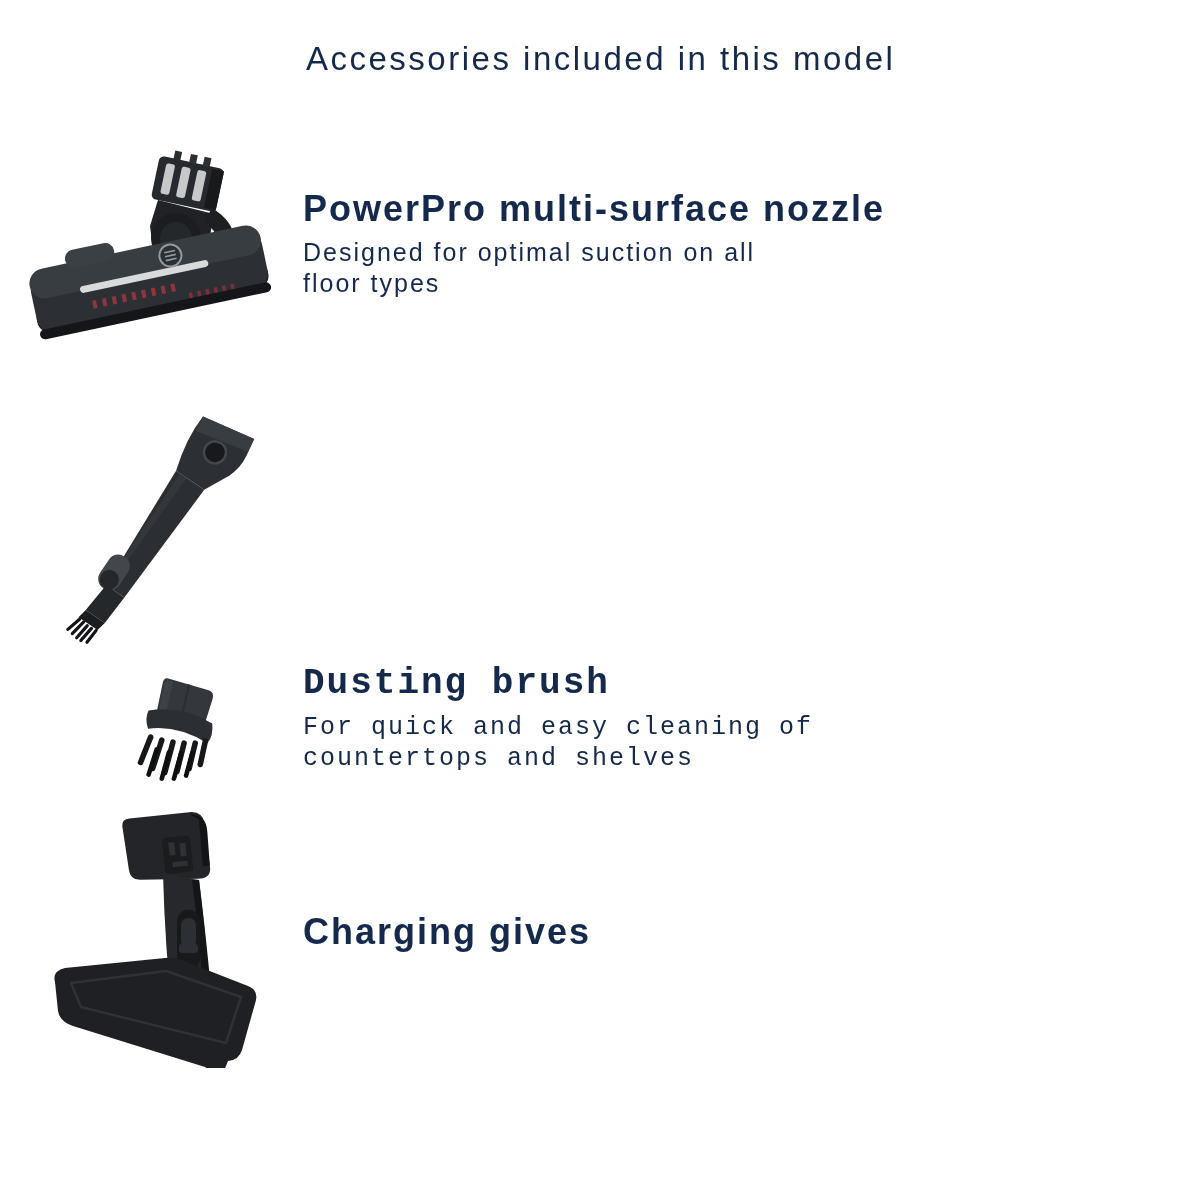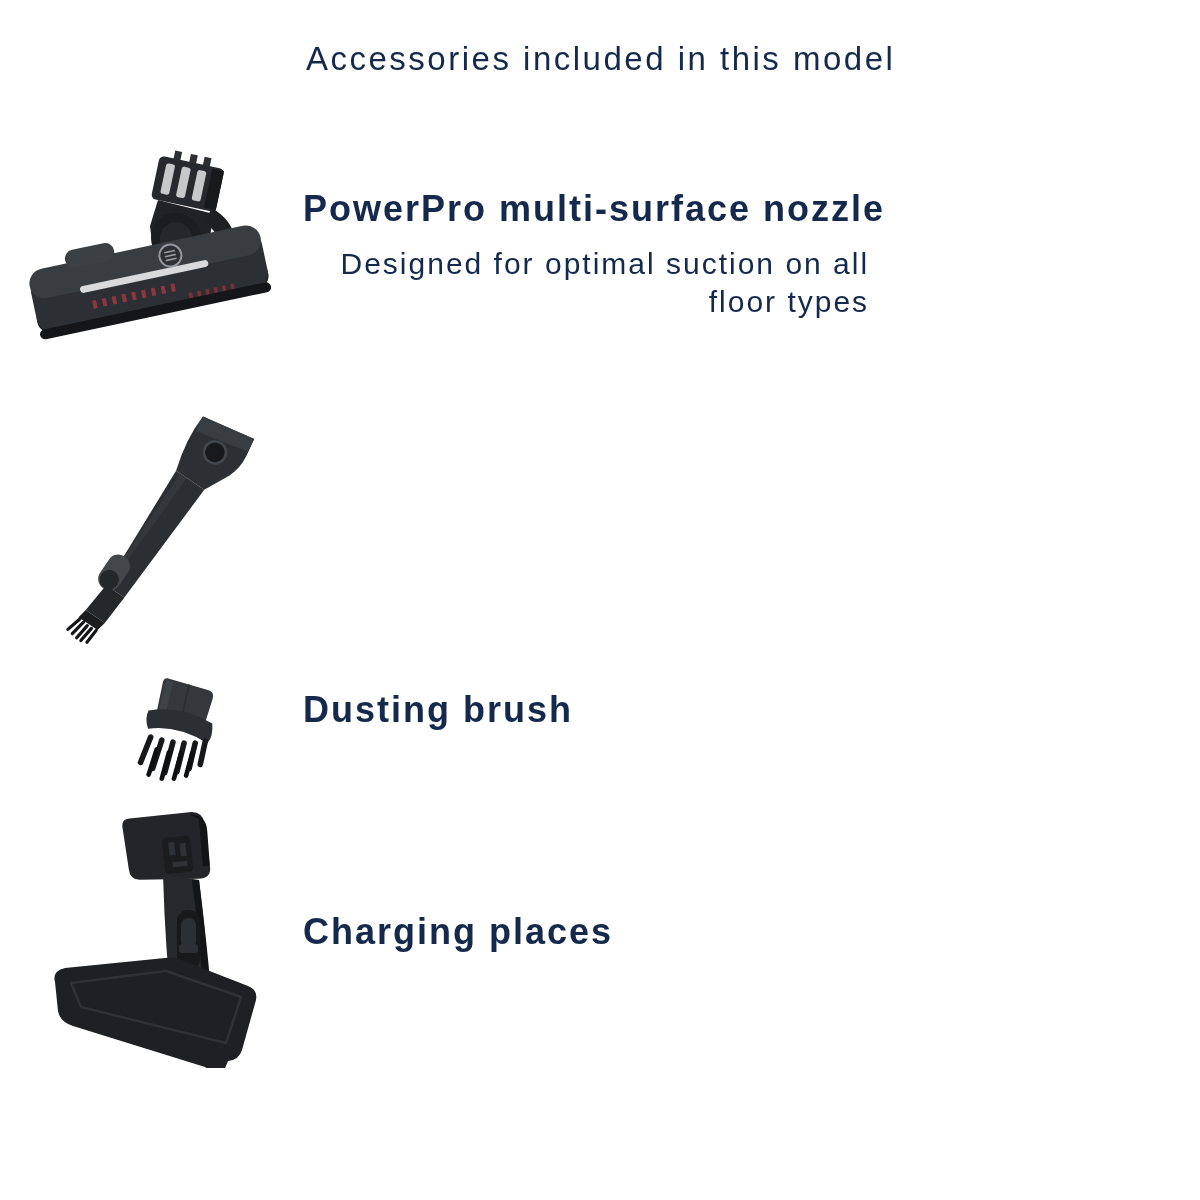--- a/index.html
+++ b/index.html
@@ -28,30 +28,29 @@
   .text { position: absolute; left: 303px; }
   .row-heading {
     font-size: 36px;
     font-weight: bold;
     letter-spacing: 2px;
     line-height: 1.15;
     margin: 0 0 8px 0;
     white-space: nowrap;
   }
   .row-desc {
-    font-size: 30px;
+    font-size: 25px;
     letter-spacing: 2px;
     line-height: 1.24;
-    margin: 16px;
+    margin: 0;
     white-space: pre-line;
-    text-align: right;
   }
   .t1 { top: 188px; }
   .t2 { top: 418px; }
-  .t3 { top: 689px; }
+  .t3 { top: 663px; font-family: Liberation Mono, monospace; }
   .t4 { top: 911px; }
   .row-2 .row-desc { line-height: 1.63; }
   .f1 { left: 28px;  top: 142px; width: 250px; height: 210px; }
   .f2 { left: 22px;  top: 390px; width: 252px; height: 270px; }
   .f3 { left: 98px;  top: 666px; width: 162px; height: 124px; }
   .f4 { left: 25px;  top: 810px; width: 255px; height: 275px; }
 </style>
 </head>
 <body>
 
@@ -147,20 +146,22 @@
         <g stroke="#0e0f10" stroke-width="4.5" stroke-linecap="round">
           <line x1="58" y1="82" x2="50" y2="107"></line>
           <line x1="70" y1="85" x2="63" y2="111"></line>
           <line x1="82" y1="86" x2="75" y2="111"></line>
           <line x1="93" y1="86" x2="87" y2="108"></line>
         </g>
       </svg>
     </figure>
     <div class="text t3">
       <h2 class="row-heading">Dusting brush</h2>
+      <p class="row-desc">For quick and easy cleaning of
+countertops and shelves</p>
     </div>
   </section>
 
   
   <section class="row row-4">
     <figure class="figure f4">
       <svg viewBox="0 0 255 275" aria-hidden="true">
         <g transform="rotate(-6 140 40)">
           <path d="M100 12 Q100 5 108 5 L168 5 Q181 5 182 17 L183 62 Q183 73 170 72 L112 67 Q102 66 102 55 Z" fill="#232529"></path>
           <path d="M168 7 Q185 9 184 26 L183 60 L176 60 L177 13 Z" fill="#131416"></path>
@@ -172,17 +173,17 @@
         <path d="M138 64 L174 70 Q180 120 184 168 L188 216 L148 208 Q140 140 138 64 Z" fill="#26282c"></path>
         <path d="M174 70 Q182 132 189 214 L180 212 Q176 136 167 70 Z" fill="#141517"></path>
         <rect x="152" y="100" width="23" height="60" rx="11" fill="#17191b"></rect>
         <rect x="156" y="108" width="15" height="30" rx="7" fill="#2c2f33"></rect>
         <rect x="154" y="134" width="19" height="9" rx="3" fill="#2c2f33"></rect>
         <path d="M30 172 Q27 161 40 158 L140 148 Q151 147 159 151 L223 176 Q233 180 231 190 L217 240 Q214 250 203 251 L196 268 L180 257 L48 216 Q35 212 33 201 Z" fill="#1e2023"></path>
         <path d="M46 173 L141 161 L216 187 L201 233 L56 197 Z" fill="none" stroke="#35383c" stroke-width="2.5" opacity="0.75" stroke-linejoin="round"></path>
       </svg>
     </figure>
     <div class="text t4">
-      <h2 class="row-heading">Charging places</h2>
+      <h2 class="row-heading">Charging gives</h2>
     </div>
   </section>
 
 </div>
 
 </body></html>

